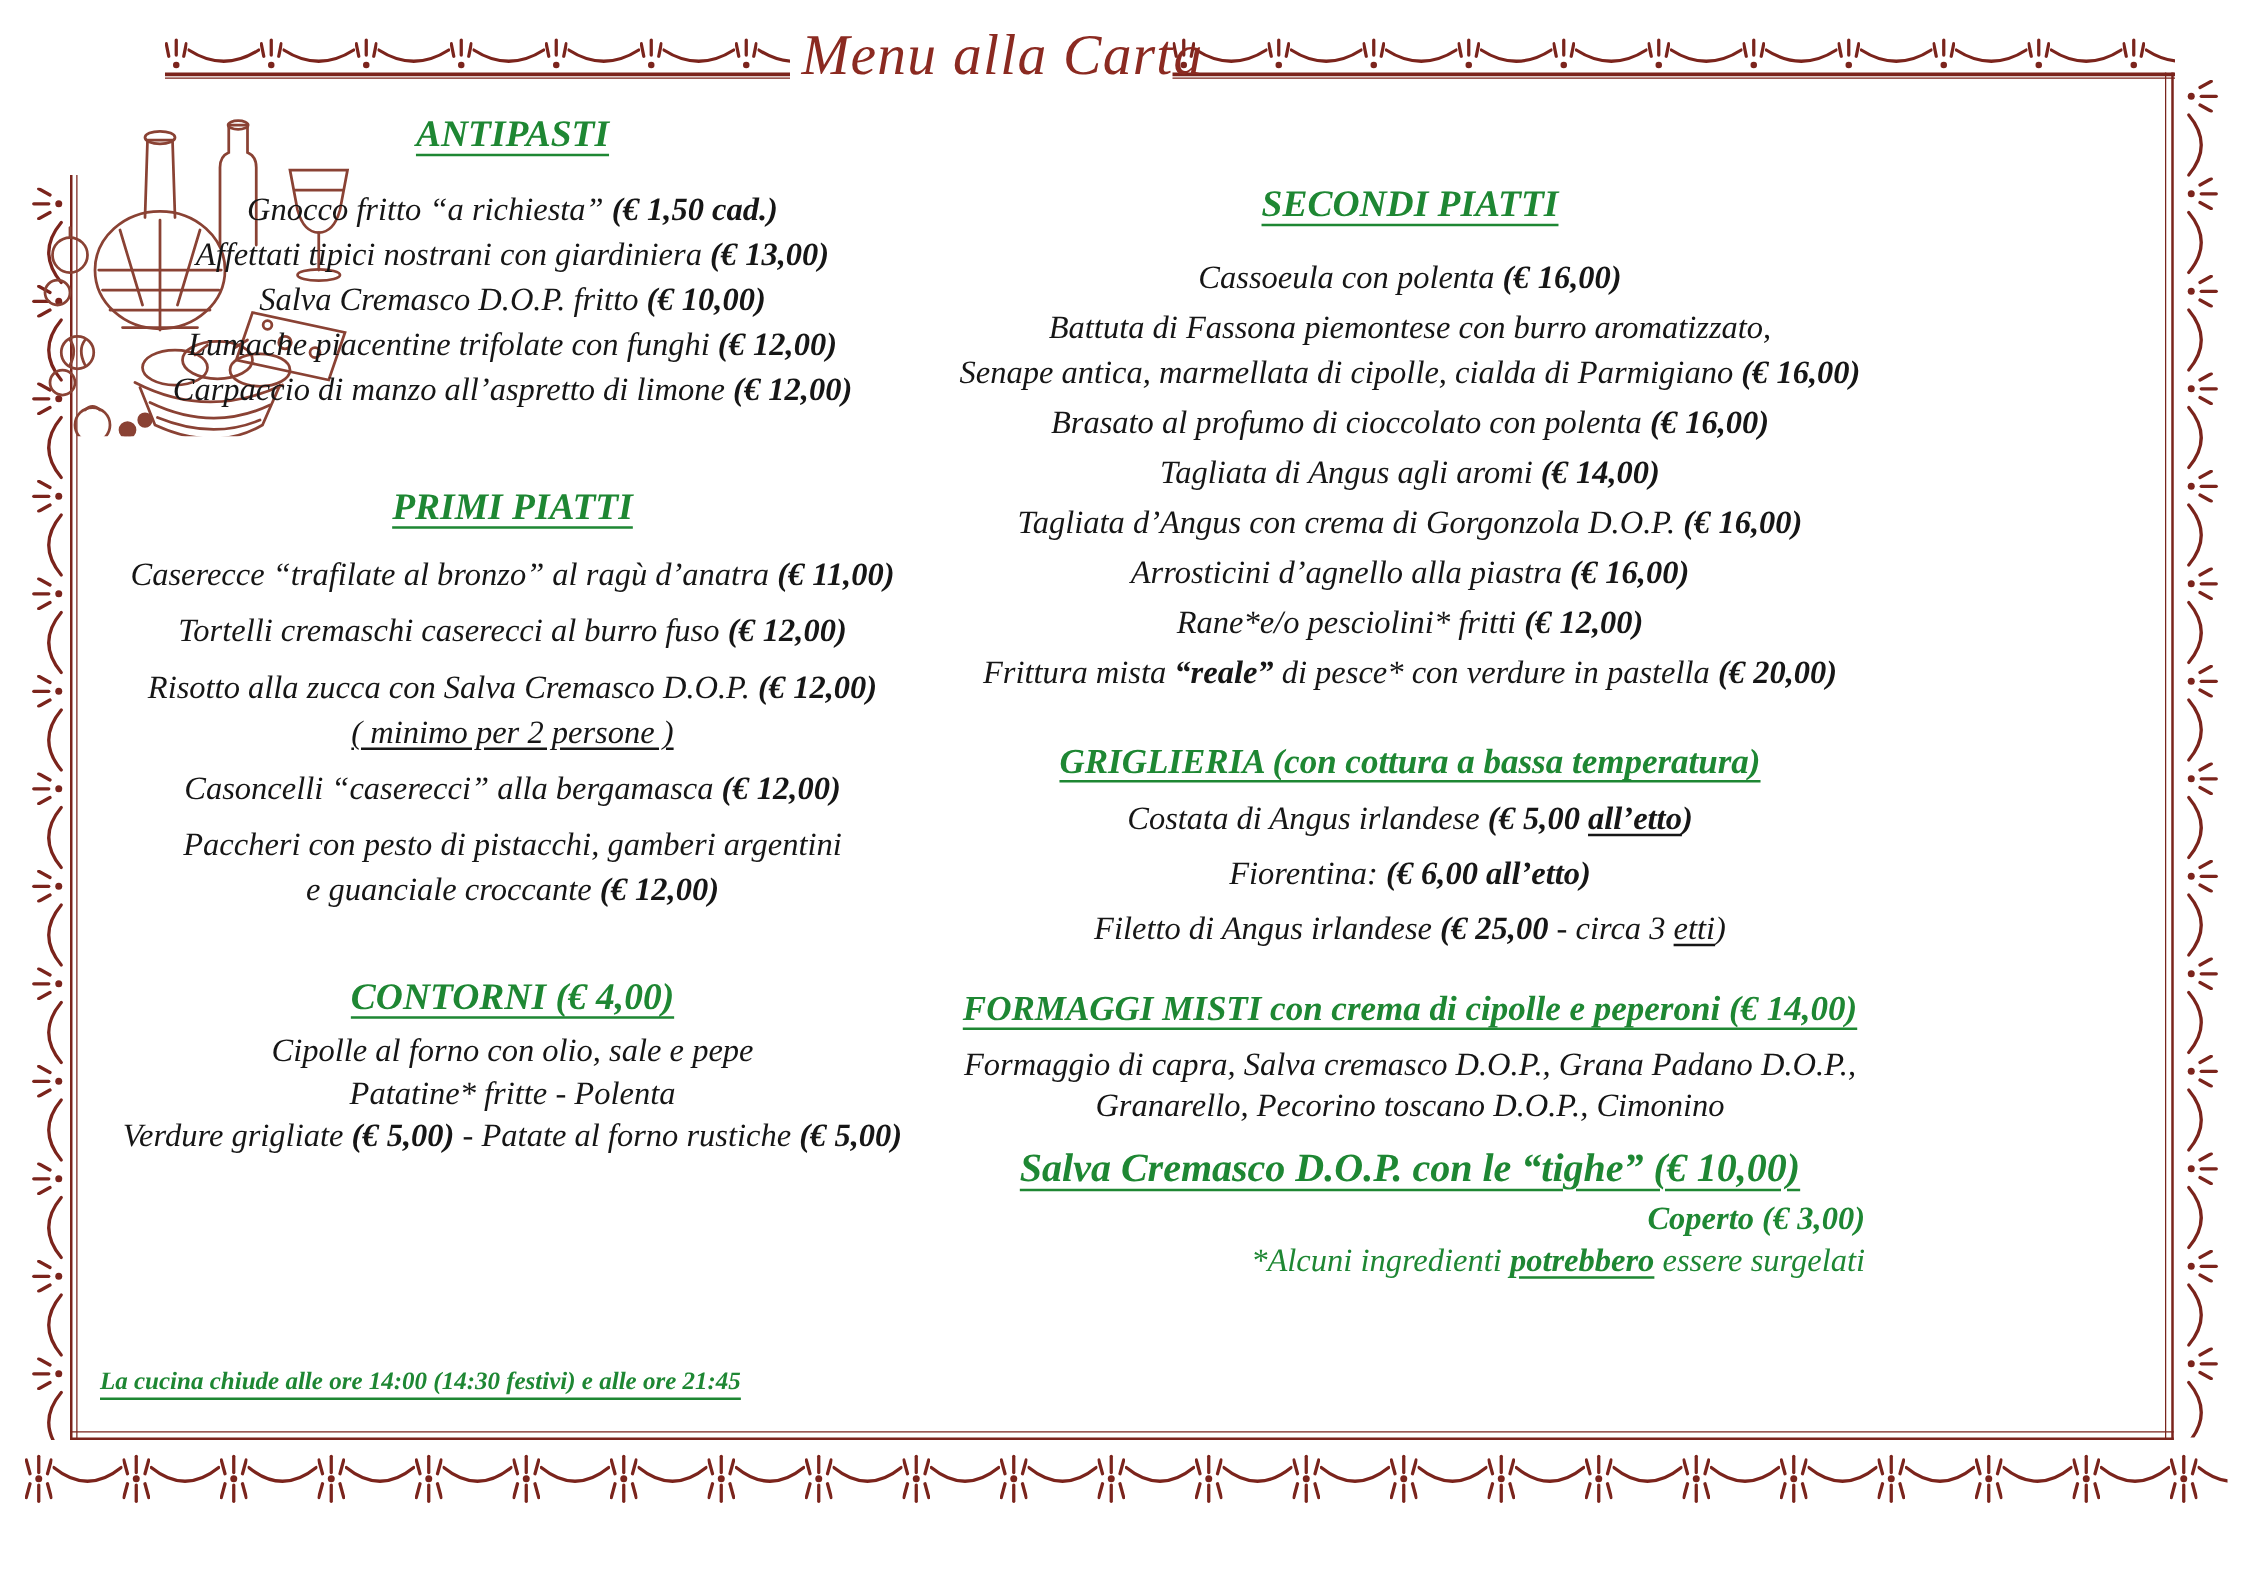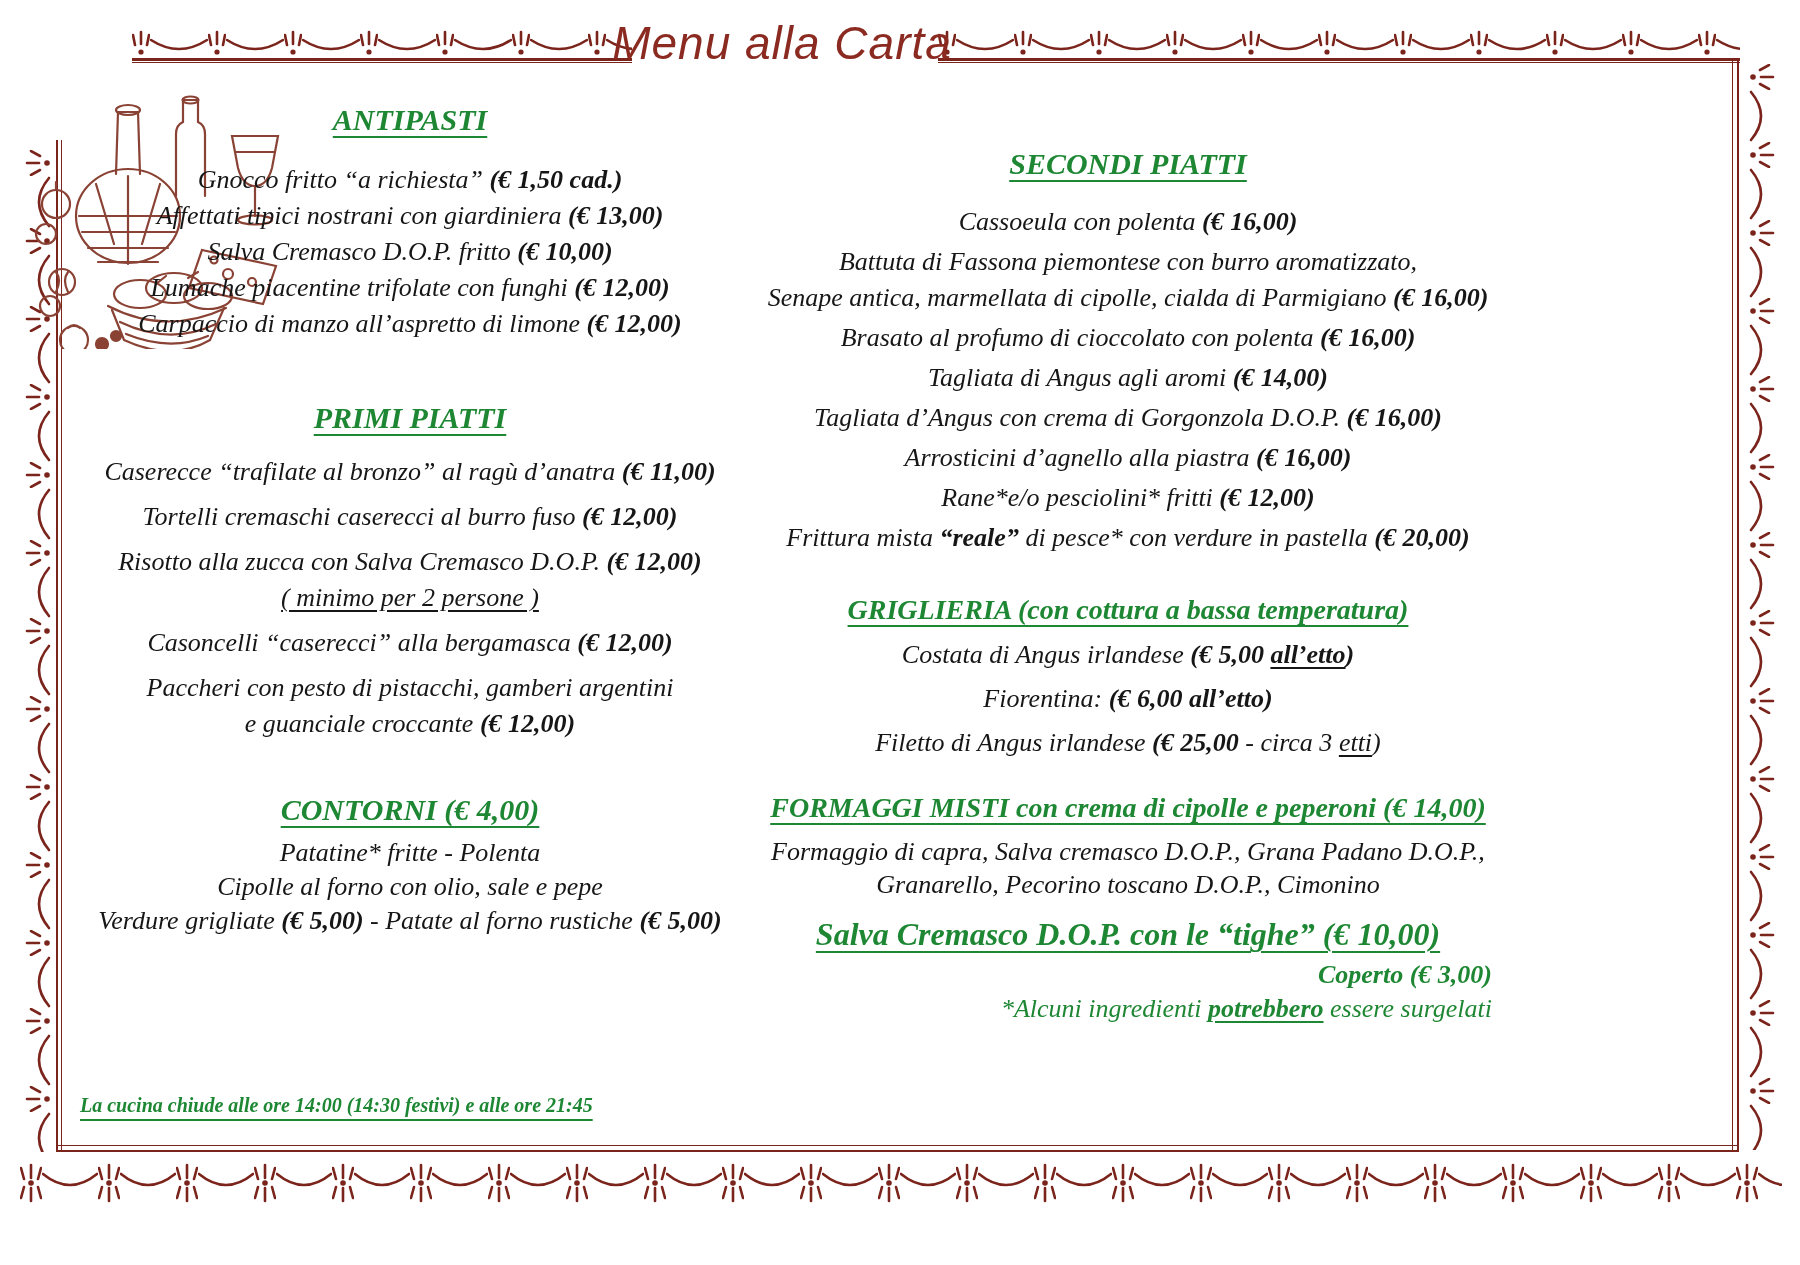--- a/index.html
+++ b/index.html
@@ -3,40 +3,40 @@
 <meta charset="utf-8">
 <style>
   :root{ --maroon:#7b241c; --green:#1e8733; --ink:#161616; --title:#8b2a21; }
   html,body{margin:0;padding:0;}
   body{
     width:1800px;height:1265px;position:relative;overflow:hidden;background:#fff;
     font-family:"Liberation Serif","DejaVu Serif",serif;font-style:italic;color:var(--ink);
   }
   
   .menu-title{
-    position:absolute;left:602px;top:8px;width:360px;height:70px;
+    position:absolute;left:622px;top:8px;width:360px;height:70px;
     display:flex;align-items:center;justify-content:center;
-    font-family:Liberation Sans, sans-serif;
+    font-family:Liberation Serif, serif;
     font-size:46px;font-style:italic;color:var(--title);letter-spacing:1px;white-space:nowrap;
   }
   
   .band{position:absolute;top:22px;height:36px;display:flex;align-items:flex-end;overflow:hidden;
         border-bottom:3px solid var(--maroon);}
   .band:after{content:"";position:absolute;left:0;right:0;bottom:0;height:0;}
   #band-left{left:132px;width:500px;}
   #band-right{left:938px;width:802px;}
   .thin{position:absolute;background:var(--maroon);}
   .strip-v{position:absolute;width:34px;display:flex;flex-direction:column;align-items:center;overflow:hidden;}
   #strip-left{left:23px;top:150px;height:1002px;}
   #strip-right{left:1743px;top:64px;height:1086px;transform:scaleX(-1);}
   #strip-bottom{position:absolute;left:20px;top:1160px;width:1762px;height:50px;display:flex;align-items:flex-start;overflow:hidden;}
   .band svg,.strip-v svg,#strip-bottom svg{flex:0 0 auto;display:block;}
   
   .col{position:absolute;text-align:center;}
-  #col-left{left:63px;top:100px;width:694px;}
+  #col-left{left:63px;top:88px;width:694px;}
   #col-right{left:756px;top:100px;width:744px;margin-top:44px;}
   .heading{color:var(--green);font-weight:bold;font-size:30px;line-height:40px;
            text-decoration:underline;text-decoration-thickness:2px;text-underline-offset:6px;
            margin:0 0 18px 0;}
   .item{font-size:26px;line-height:36px;white-space:pre-line;}
   .b{font-weight:bold;text-align:right;}
   .u{text-decoration:underline;text-decoration-thickness:2px;text-underline-offset:4px;}
   .sec-antipasti .heading{margin-bottom:22px}  .sec-antipasti{margin-bottom:56px}
   .sec-primi .heading{margin-bottom:16px}      .sec-primi .item{margin-bottom:9px}
   .sec-primi{margin-bottom:48px}
@@ -960,22 +960,22 @@
       <div class="item"><span>Caserecce “trafilate al bronzo” al ragù d’anatra </span><span class="b">(€ 11,00)</span></div>
       <div class="item"><span>Tortelli cremaschi caserecci al burro fuso </span><span class="b">(€ 12,00)</span></div>
       <div class="item"><span>Risotto alla zucca con Salva Cremasco D.O.P. </span><span class="b">(€ 12,00)</span><span>
 </span><span class="u">( minimo per 2 persone )</span></div>
       <div class="item"><span>Casoncelli “caserecci” alla bergamasca </span><span class="b">(€ 12,00)</span></div>
       <div class="item"><span>Paccheri con pesto di pistacchi, gamberi argentini
 e guanciale croccante </span><span class="b">(€ 12,00)</span></div>
     </div>
     <div class="sec sec-contorni">
       <div class="heading"><span>CONTORNI (€ 4,00)</span></div>
+      <div class="item"><span>Cipolle al forno con olio, sale e pepe</span></div>
       <div class="item"><span>Patatine* fritte  -  Polenta</span></div>
-      <div class="item"><span>Cipolle al forno con olio, sale e pepe</span></div>
       <div class="item"><span>Verdure grigliate </span><span class="b">(€ 5,00)</span><span> - Patate al forno rustiche </span><span class="b">(€ 5,00)</span></div>
     </div>
   </div>
 <div id="col-right" class="col">
     <div class="sec sec-secondi">
       <div class="heading"><span>SECONDI PIATTI</span></div>
       <div class="item"><span>Cassoeula con polenta </span><span class="b">(€ 16,00)</span></div>
       <div class="item"><span>Battuta di Fassona piemontese con burro aromatizzato,
 Senape antica, marmellata di cipolle, cialda di Parmigiano </span><span class="b">(€ 16,00)</span></div>
       <div class="item"><span>Brasato al profumo di cioccolato con polenta </span><span class="b">(€ 16,00)</span></div>

